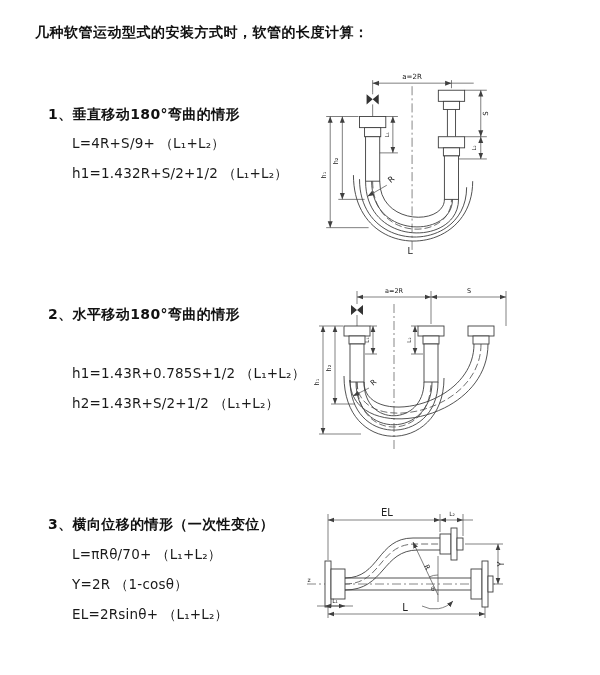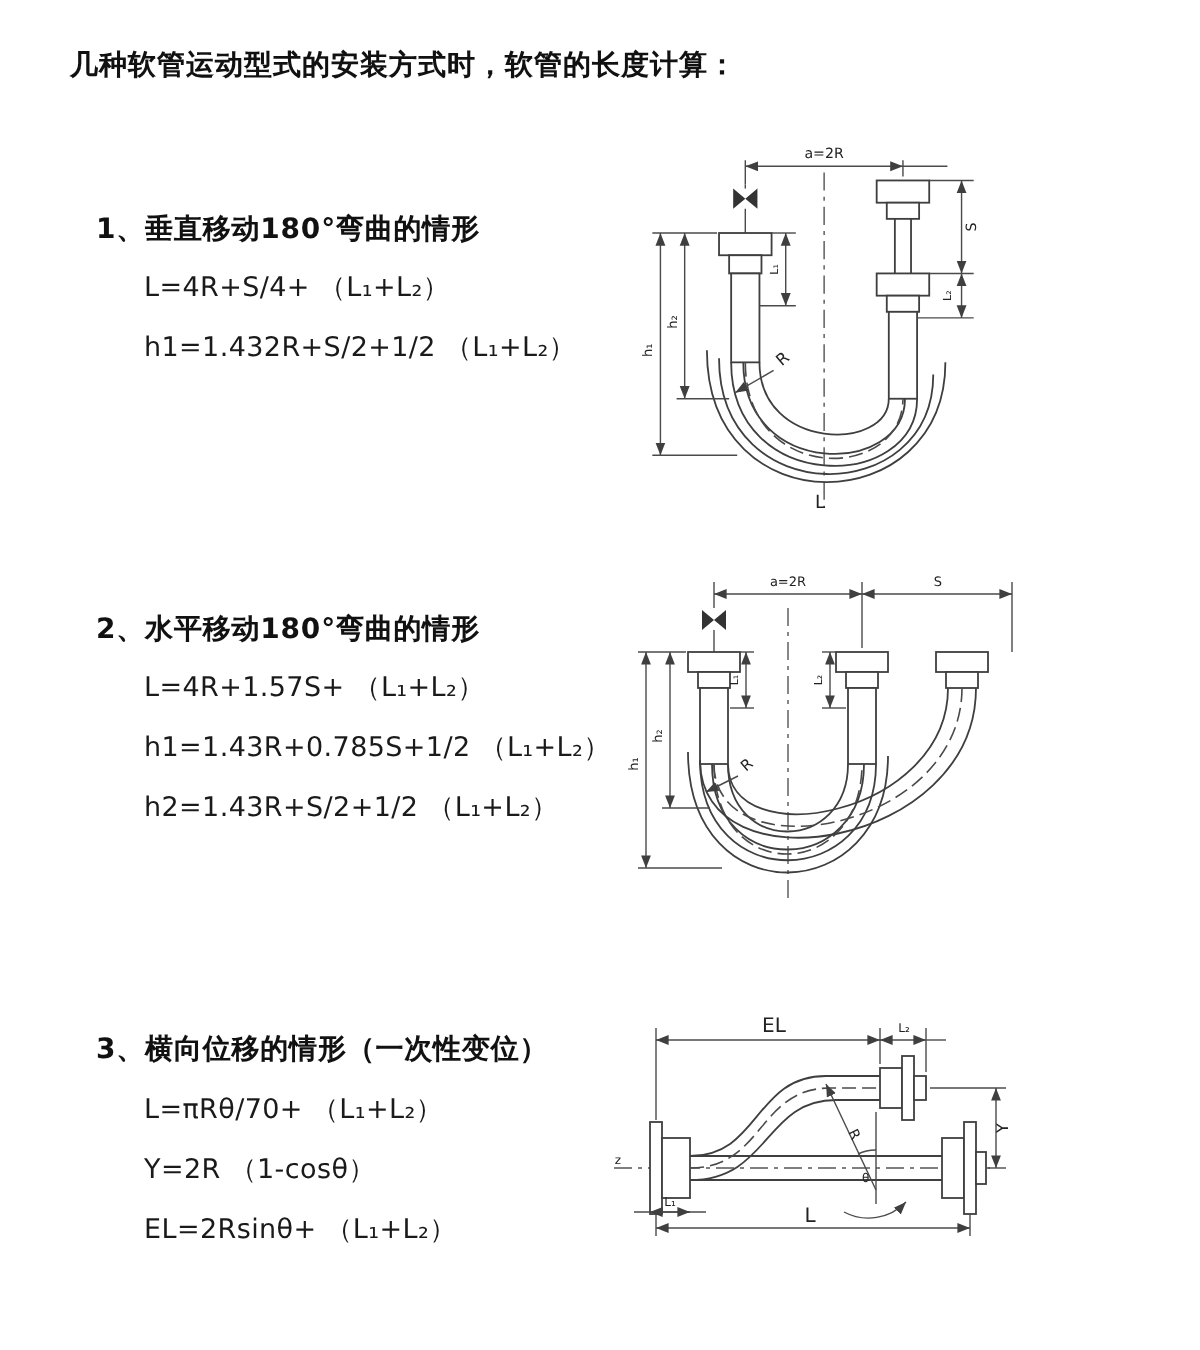--- a/index.html
+++ b/index.html
@@ -29,21 +29,21 @@
   svg .fit  { stroke:#3f3f3f; stroke-width:0.9; fill:#ffffff; }
 </style>
 </head>
 <body>
 
 <div class="page">
 
   <div class="title">几种软管运动型式的安装方式时，软管的长度计算：</div>
 
   <div class="section-heading" style="left:48px; top:106px;">1、垂直移动180°弯曲的情形</div>
-  <div class="formula" style="left:72px; top:135px;">L=4R+S/4+ （L₁+L₂）</div>
+  <div class="formula" style="left:72px; top:135px;">L=4R+S/9+ （L₁+L₂）</div>
   <div class="formula" style="left:72px; top:165px;">h1=1.432R+S/2+1/2 （L₁+L₂）</div>
 
   <div class="diagram" style="left:310px; top:68px; width:288px; height:192px;">
     <svg width="288" height="192" viewBox="0 0 285 190">
       <defs>
         <marker id="ar1" viewBox="0 0 10 10" refX="9" refY="5" markerWidth="7" markerHeight="7" orient="auto-start-reverse" markerUnits="userSpaceOnUse">
           <path d="M0,1.5 L9,5 L0,8.5 z" fill="#3f3f3f"></path>
         </marker>
         <pattern id="br1" width="5" height="5" patternUnits="userSpaceOnUse">
           <path d="M0,5 L5,0 M0,0 L5,5" stroke="#666" stroke-width="0.6" fill="none"></path>
@@ -125,21 +125,20 @@
       <g>
         <line class="thin" x1="76" y1="116" x2="57" y2="127" marker-end="url(#ar1)"></line>
         <text font-size="8" x="80" y="114" transform="rotate(-40 80 114)">R</text>
       </g>
 
       <text font-size="9" text-anchor="middle" x="99" y="184">L</text>
     </svg>
   </div>
 
   <div class="section-heading" style="left:48px; top:306px;">2、水平移动180°弯曲的情形</div>
-  <div class="formula" style="left:72px; top:335px;">L=4R+1.57S+ （L₁+L₂）</div>
   <div class="formula" style="left:72px; top:365px;">h1=1.43R+0.785S+1/2 （L₁+L₂）</div>
   <div class="formula" style="left:72px; top:395px;">h2=1.43R+S/2+1/2 （L₁+L₂）</div>
 
   <div class="diagram" style="left:308px; top:282px; width:292px; height:180px;">
     <svg width="292" height="180" viewBox="0 0 290 180">
       <defs>
         <marker id="ar2" viewBox="0 0 10 10" refX="9" refY="5" markerWidth="7" markerHeight="7" orient="auto-start-reverse" markerUnits="userSpaceOnUse">
           <path d="M0,1.5 L9,5 L0,8.5 z" fill="#3f3f3f"></path>
         </marker>
         <pattern id="br2" width="5" height="5" patternUnits="userSpaceOnUse">

